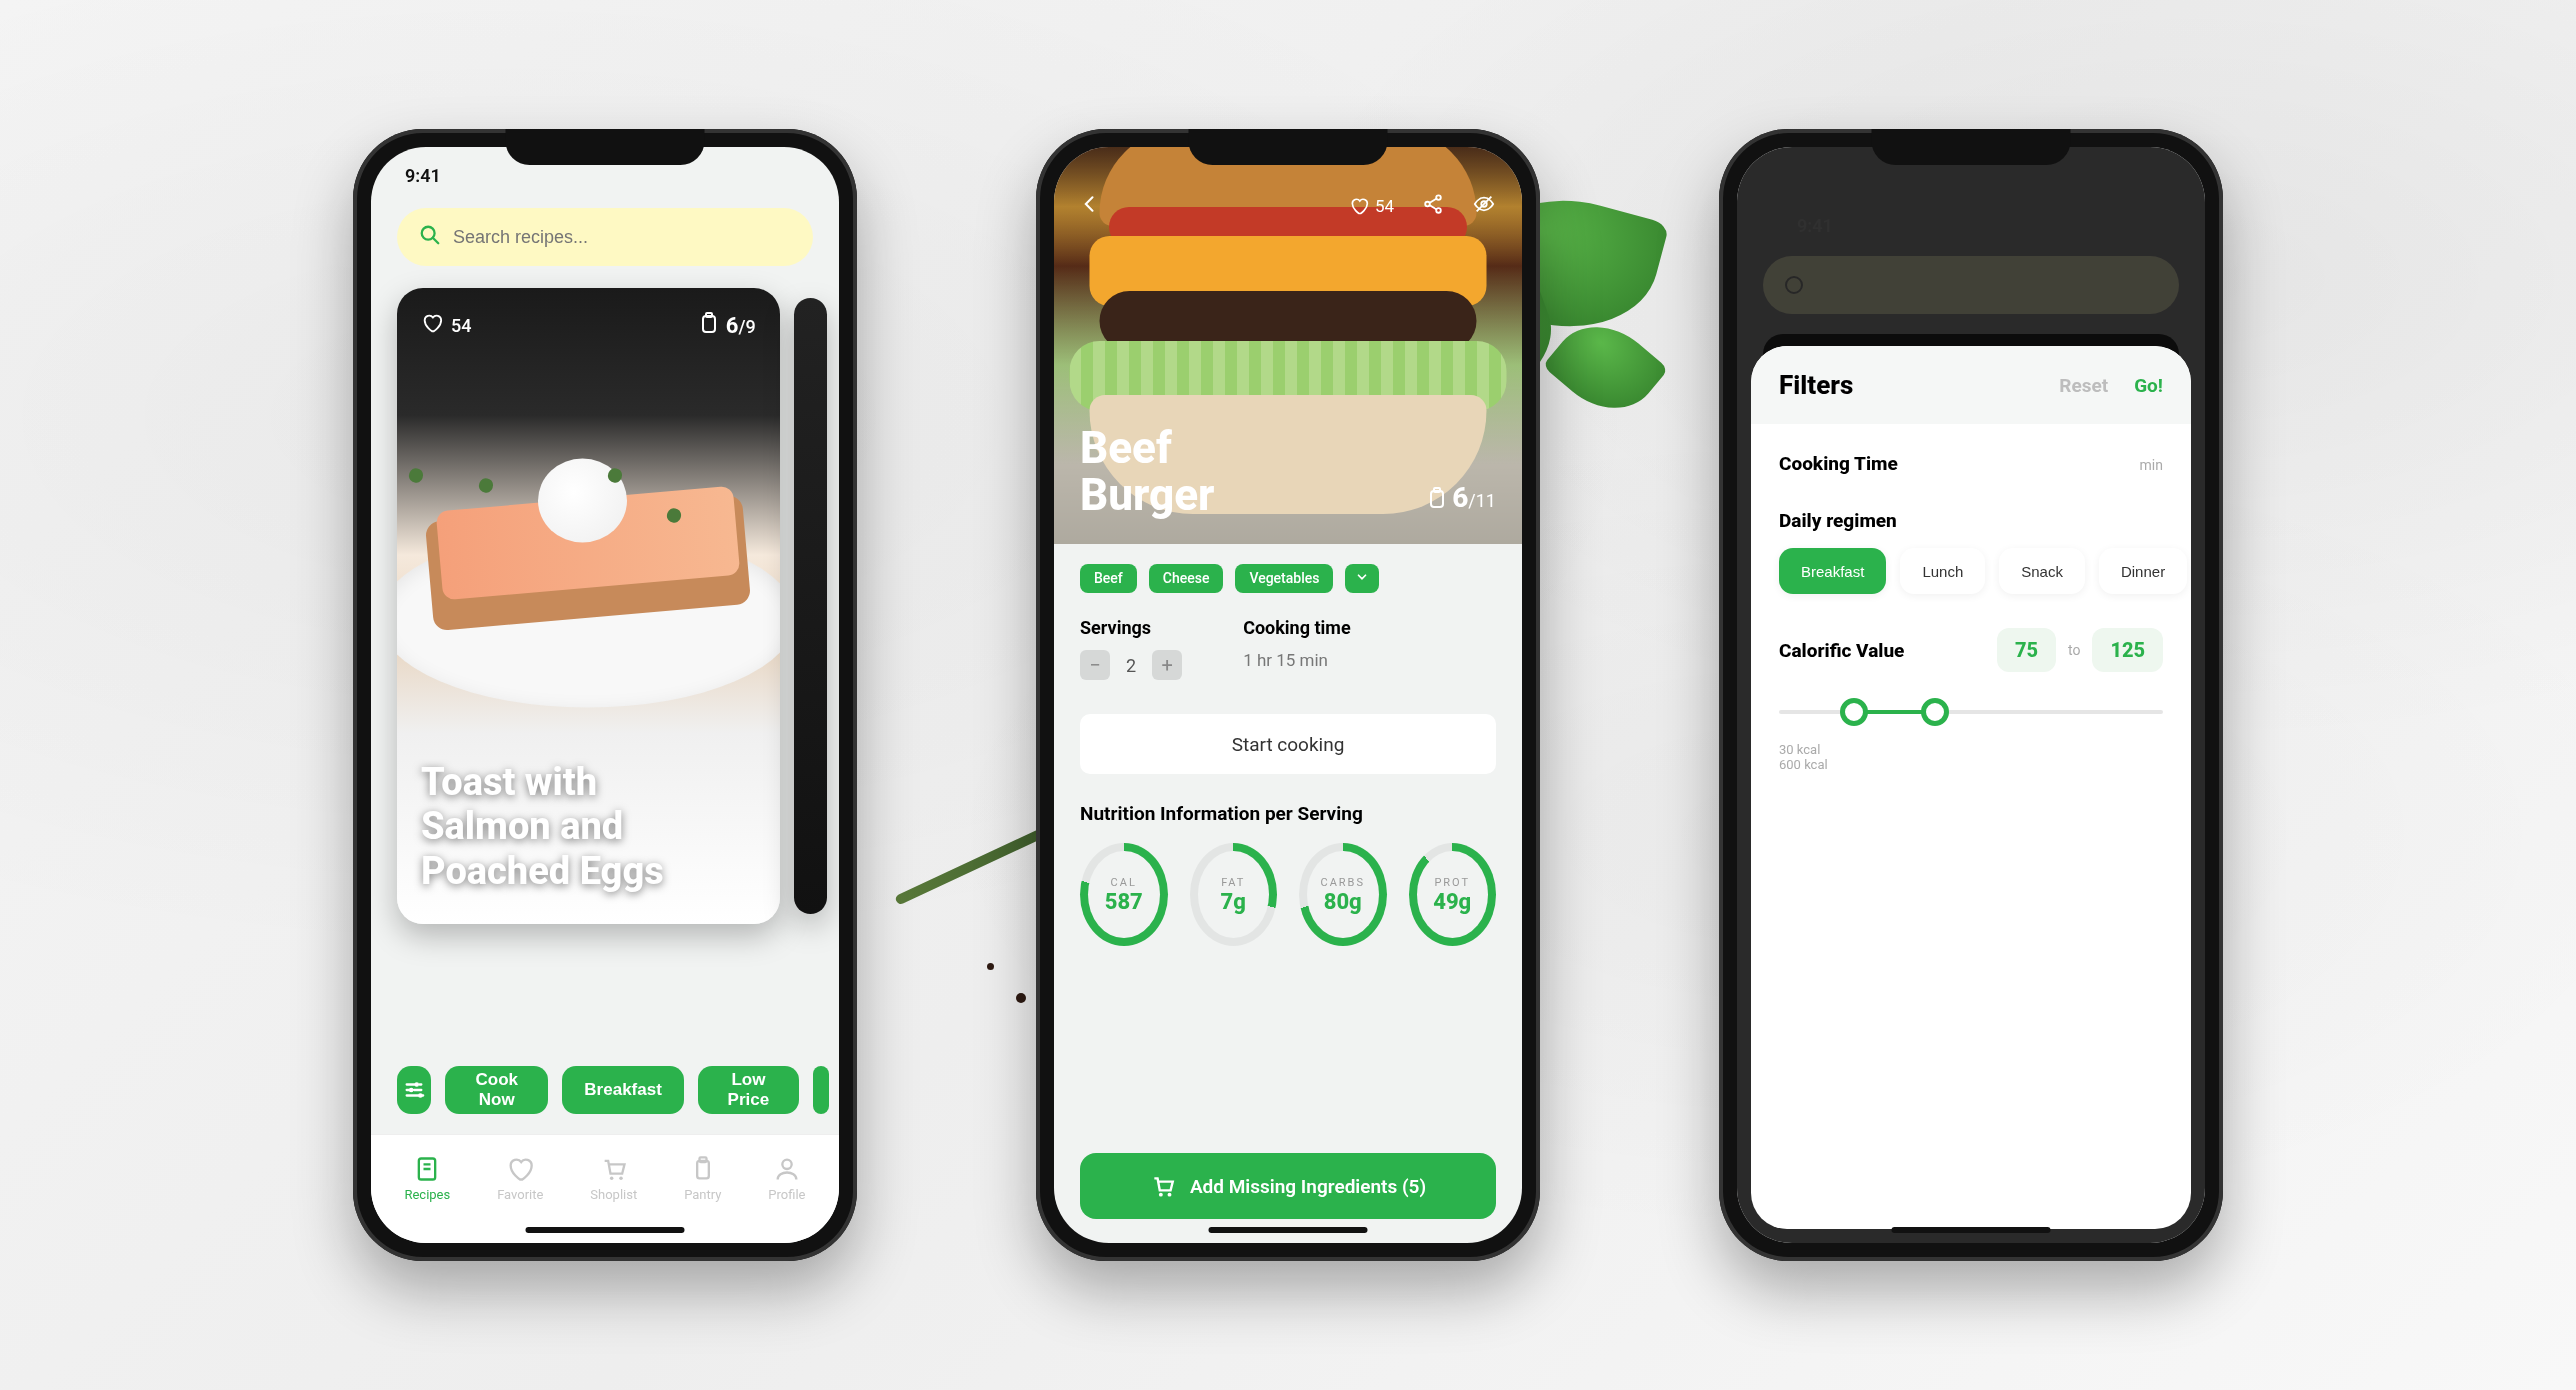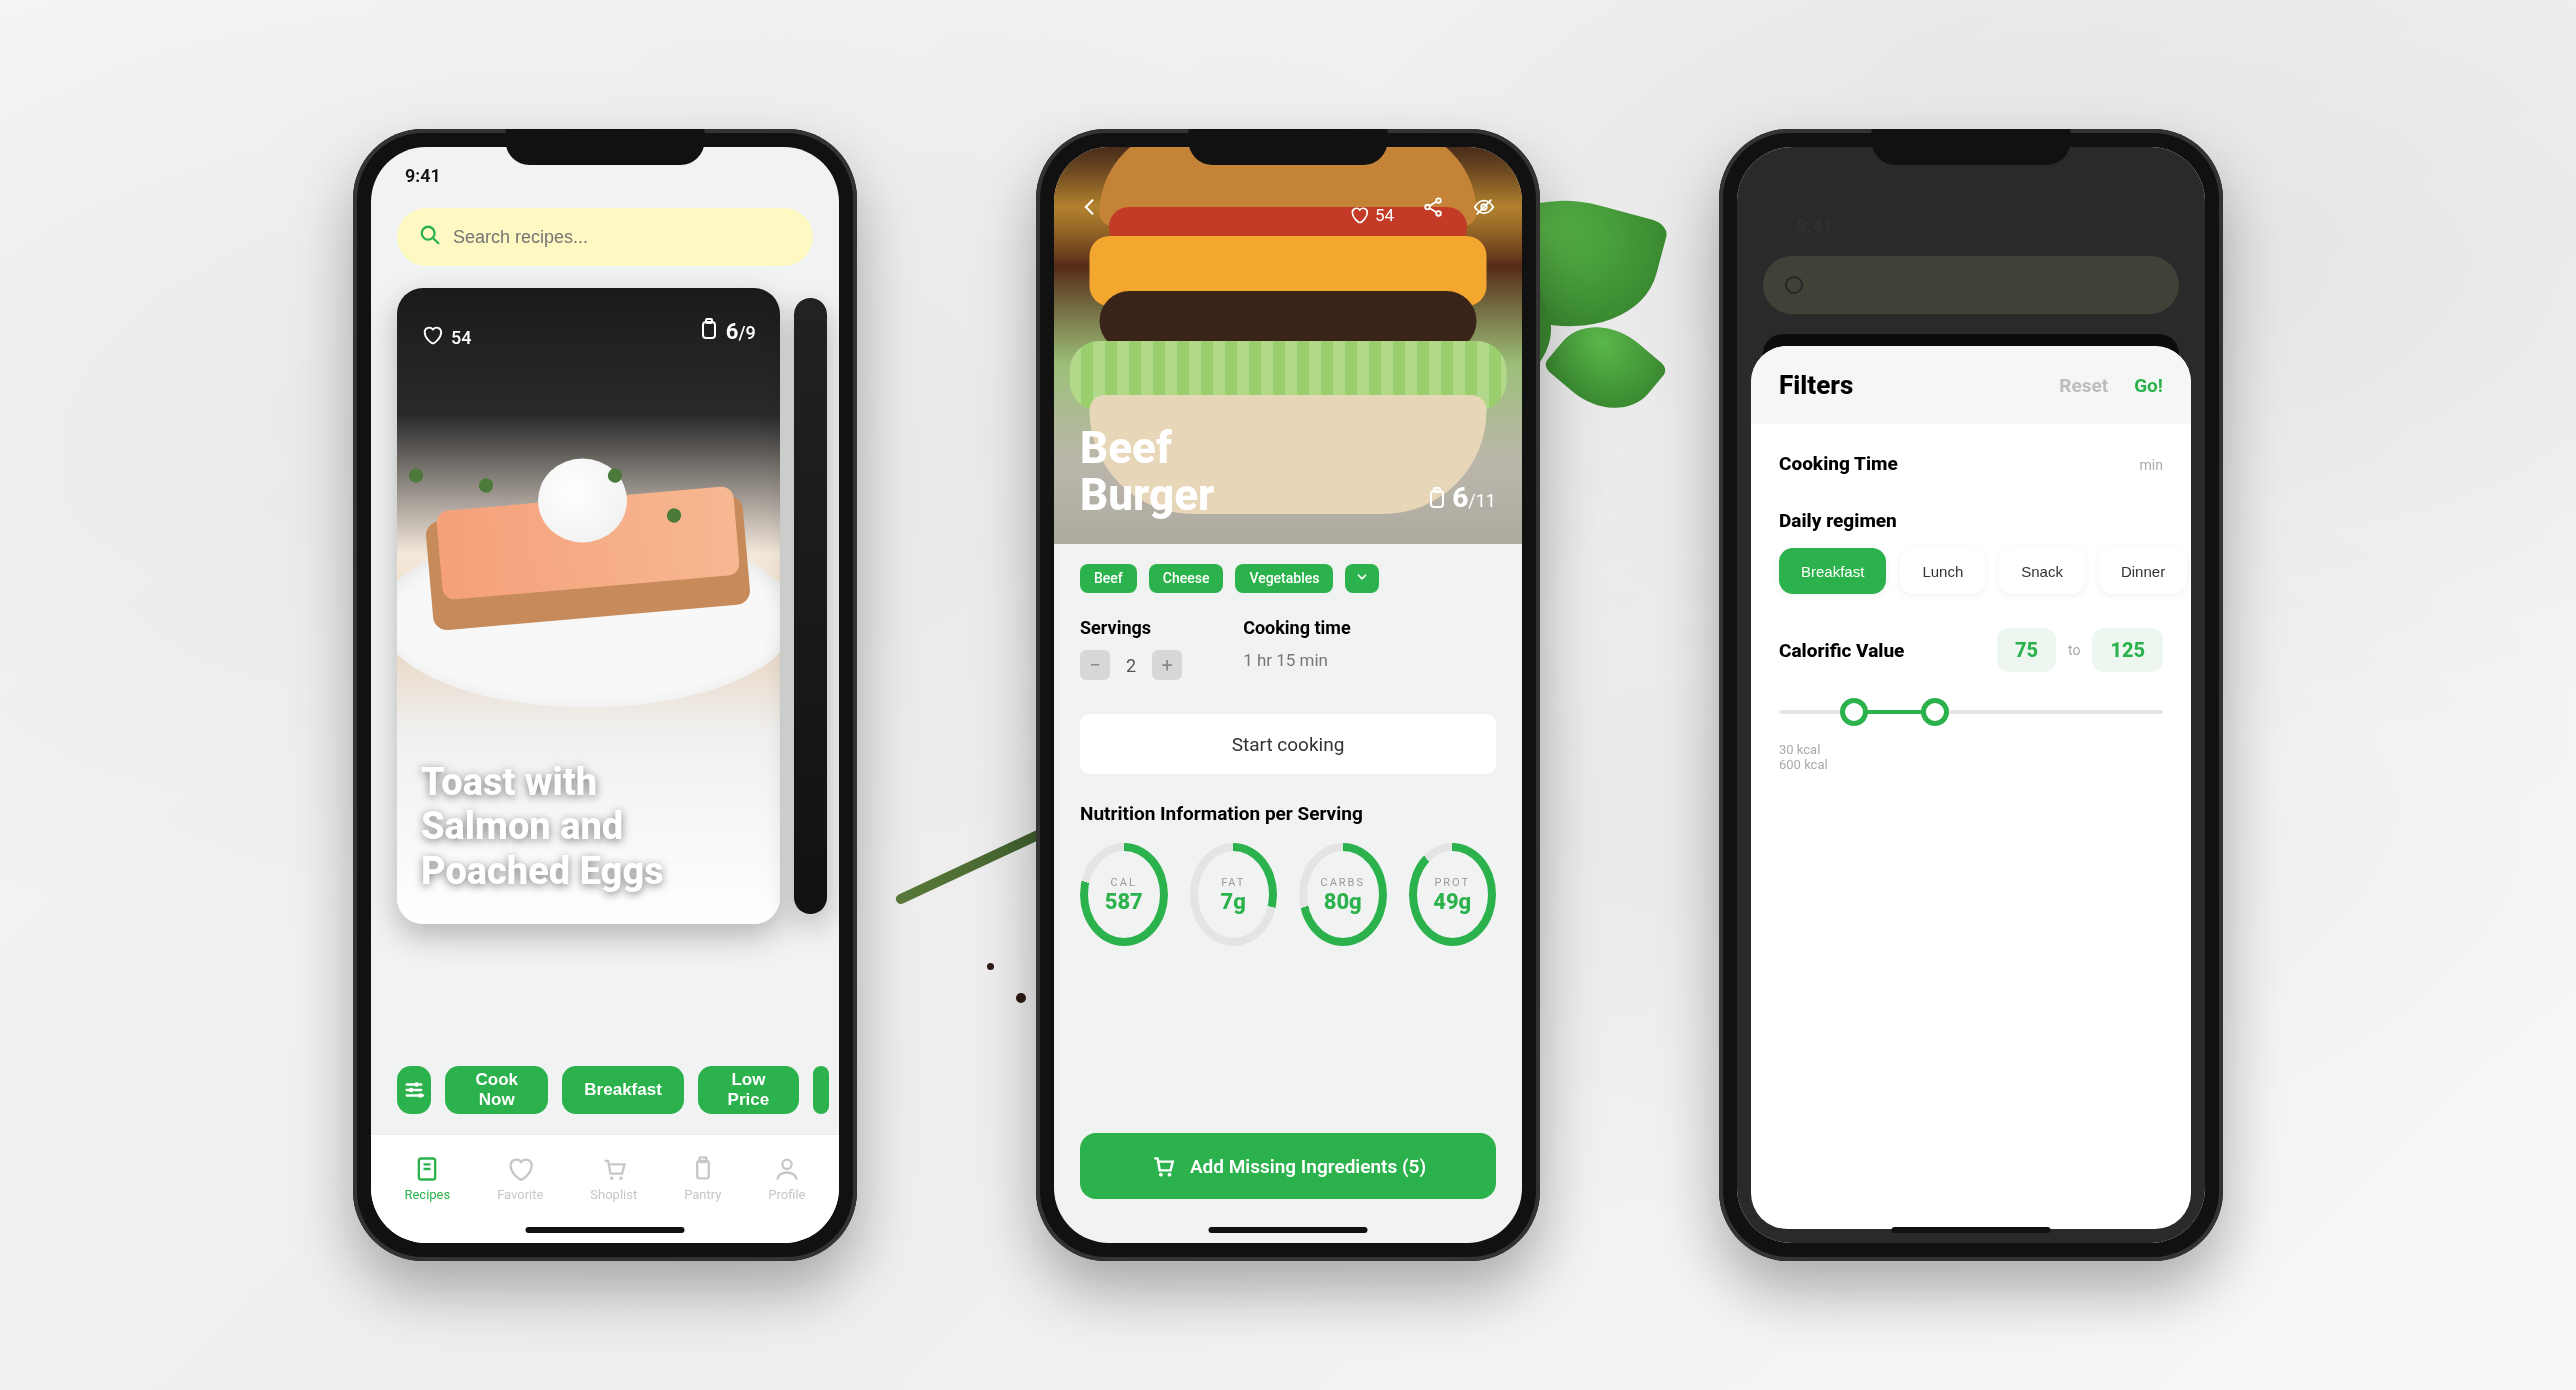--- a/index.html
+++ b/index.html
@@ -84,21 +84,21 @@
     background: linear-gradient(180deg, #1a1a1a 0%, #2a2a2a 20%, #f5e9dc 42%, #e8d5c0 55%, #f0f0f0 70%, #fff 100%);
   }
   .recipe-card.second{
     left:auto;right:-14px;top:10px;width:8%;height:616px;border-radius:20px;
     background:linear-gradient(180deg,#222,#111);
   }
   .card-top{
     position:absolute;top:0;left:0;right:0;padding:24px 24px;display:flex;justify-content:space-between;
     color:#fff;font-size:18px;font-weight:500;
   }
-  .likes{display:flex;align-items:center;gap:8px;margin-top:12px;}
+  .likes{display:flex;align-items:center;gap:8px;}
   .ingredients-count{display:flex;align-items:center;gap:8px;}
   .ingredients-count .big{font-size:22px;font-weight:700;}
   .card-title{
     position:absolute;left:24px;bottom:30px;color:#fff;font-size:38px;font-weight:800;line-height:1.18;
     text-shadow:0 2px 8px rgba(0,0,0,0.5);max-width:80%;
   }
   
   .dish{
     position:absolute;left:50%;top:44%;transform:translate(-50%,-50%);
     width:358px;height:199px;
@@ -174,21 +174,21 @@
     content:"";position:absolute;inset:0;border-radius:50%;
     background:conic-gradient(#2bb24c var(--pct,75%), #e3e5e4 0);
   }
   .nutri-ring::after{
     content:"";position:absolute;inset:8px;border-radius:50%;background:#f1f3f2;
   }
   .nutri-ring span{position:relative;z-index:1;}
   .nutri-label{font-size:11px;letter-spacing:2px;color:#999;}
   .nutri-val{font-size:22px;font-weight:800;color:#2bb24c;}
   .add-missing{
-    position:absolute;left:26px;right:26px;bottom:44px;height:66px;background:#2bb24c;color:#fff;
+    position:absolute;left:26px;right:26px;bottom:24px;height:66px;background:#2bb24c;color:#fff;
     border-radius:16px;display:flex;align-items:center;justify-content:center;gap:14px;font-size:19px;font-weight:600;
   }
 
   
   .p3-screen{background:#f1f3f2;}
   .p3-dimmed{
     position:absolute;inset:0;background:#2a2a2a;opacity:1;
   }
   .p3-dim-content{position:absolute;top:50px;left:26px;right:26px;filter:brightness(0.35);}
   .p3-dim-content .search-bar{opacity:0.5;}

